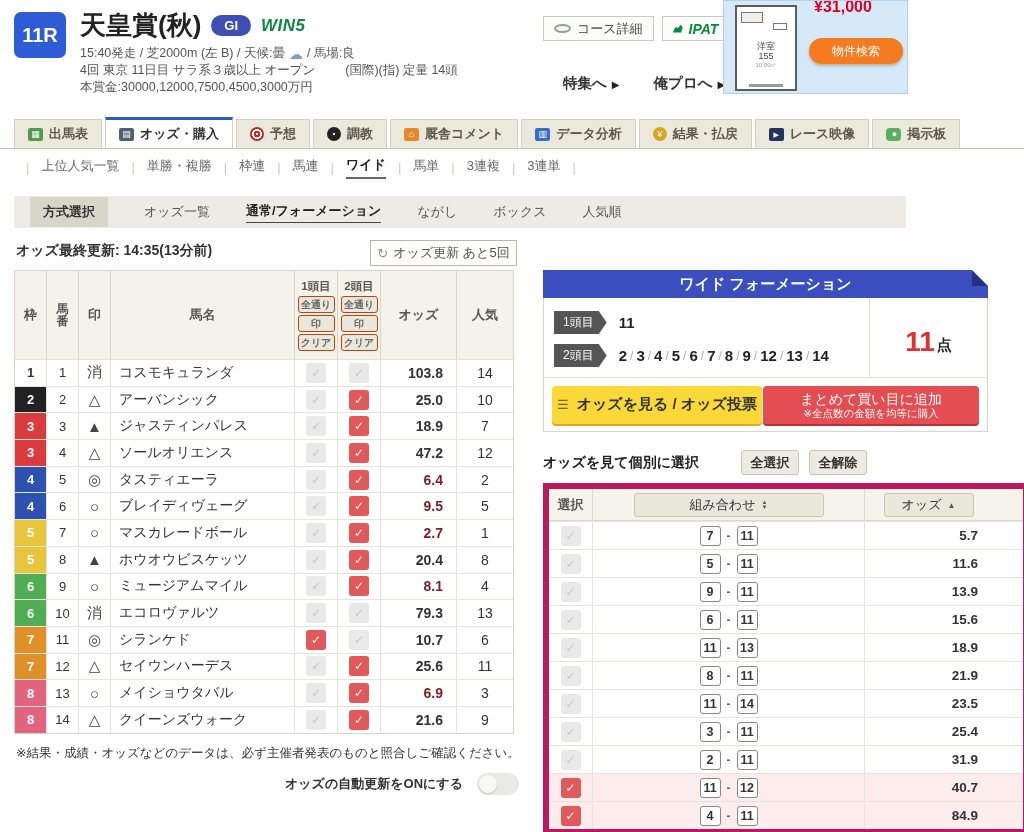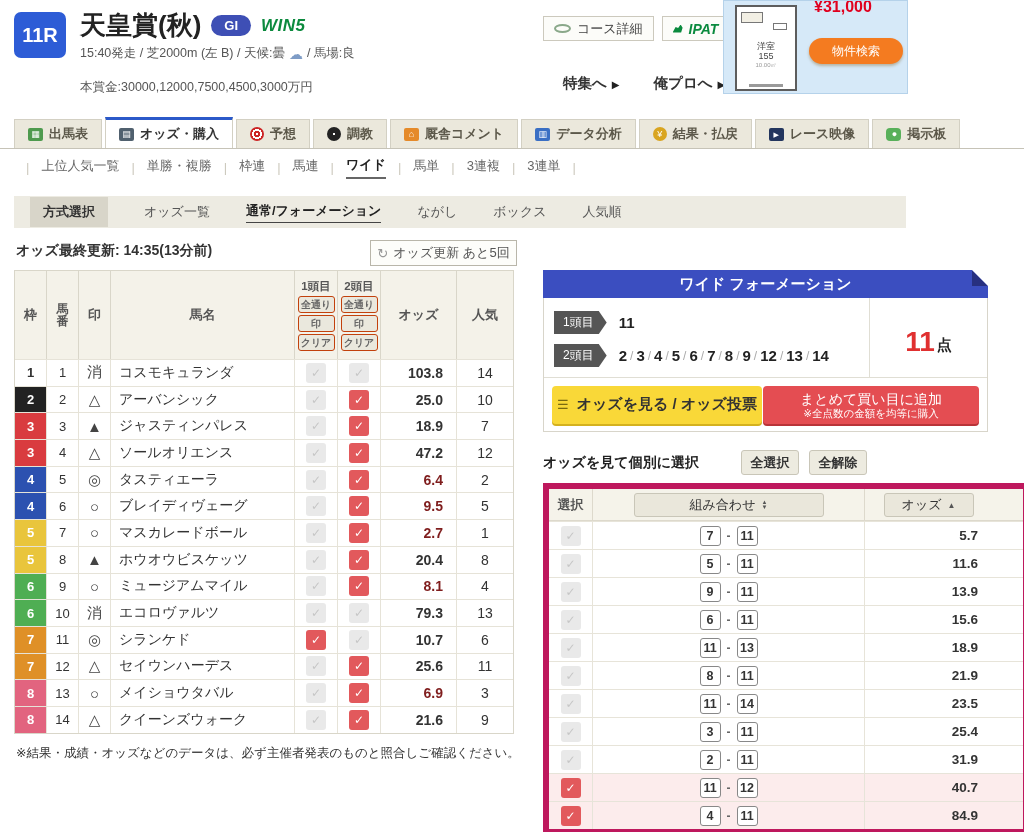--- a/index.html
+++ b/index.html
@@ -179,20 +179,24 @@
   <div class="abs title-row">
     <span class="race-title">天皇賞(秋)</span>
     <span class="grade-pill">GI</span>
     <span class="win5">WIN5</span>
   </div>
   <div class="abs info" style="top:45px;">
     <span>15:40発走 / 芝2000m (左 B) / 天候:曇</span>
     <span class="cloud">☁</span>
     <span>/ 馬場:良</span>
   </div>
+  <div class="abs info" style="top:62px;">
+    <span>4回 東京 11日目 サラ系３歳以上 オープン</span>
+    <span class="info2b">(国際)(指) 定量 14頭</span>
+  </div>
   <div class="abs info" style="top:79px;">
     <span>本賞金:30000,12000,7500,4500,3000万円</span>
   </div>
   <div class="abs hdr-buttons">
     <div class="hdr-btn">
       <span class="oval-icon"></span>
       <span>コース詳細</span>
     </div>
     <div class="hdr-btn">
       <span class="ipat-horse"></span>
@@ -522,20 +526,26 @@
           <div class="hc">
             <span class="cb on">✓</span>
           </div>
           <div class="hc oddsc">21.6</div>
           <div class="hc popc">9</div>
         </div>
       </div>
   </div>
 
   <div class="abs disclaimer">※結果・成績・オッズなどのデータは、必ず主催者発表のものと照合しご確認ください。</div>
+  <div class="abs autoupd">
+    <span class="lbl">オッズの自動更新をONにする</span>
+    <span class="toggle">
+        <span class="knob"></span>
+      </span>
+  </div>
 
   <div class="abs fpanel">
     <div class="fhead">
       <span>ワイド フォーメーション</span>
       <span class="fold2"></span>
       <span class="fold1"></span>
     </div>
     <div class="fbody">
       <div class="ftagrow" style="top:13px;">
         <span class="ftag">1頭目</span>

